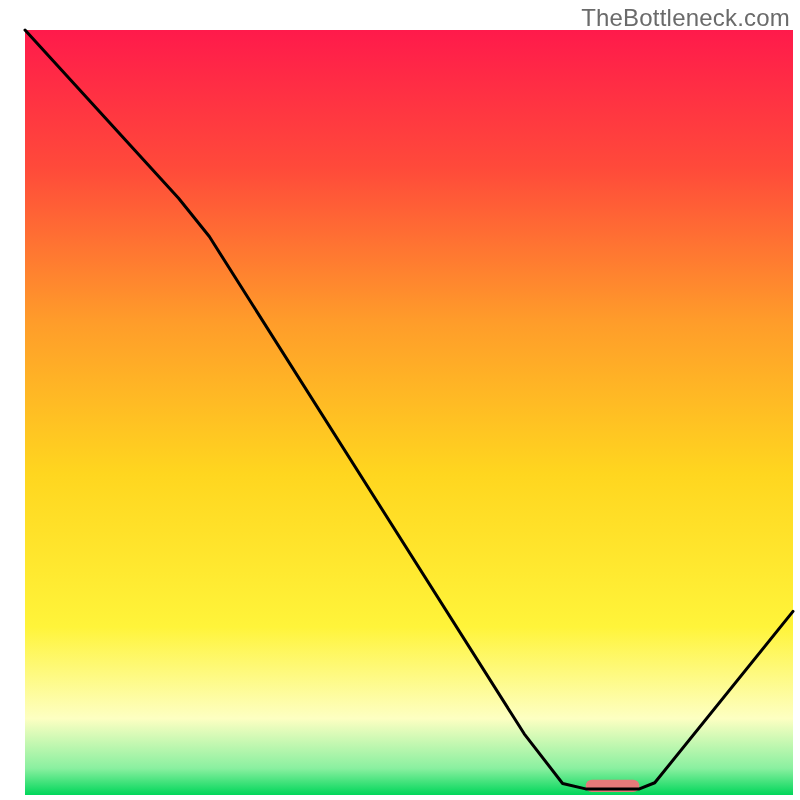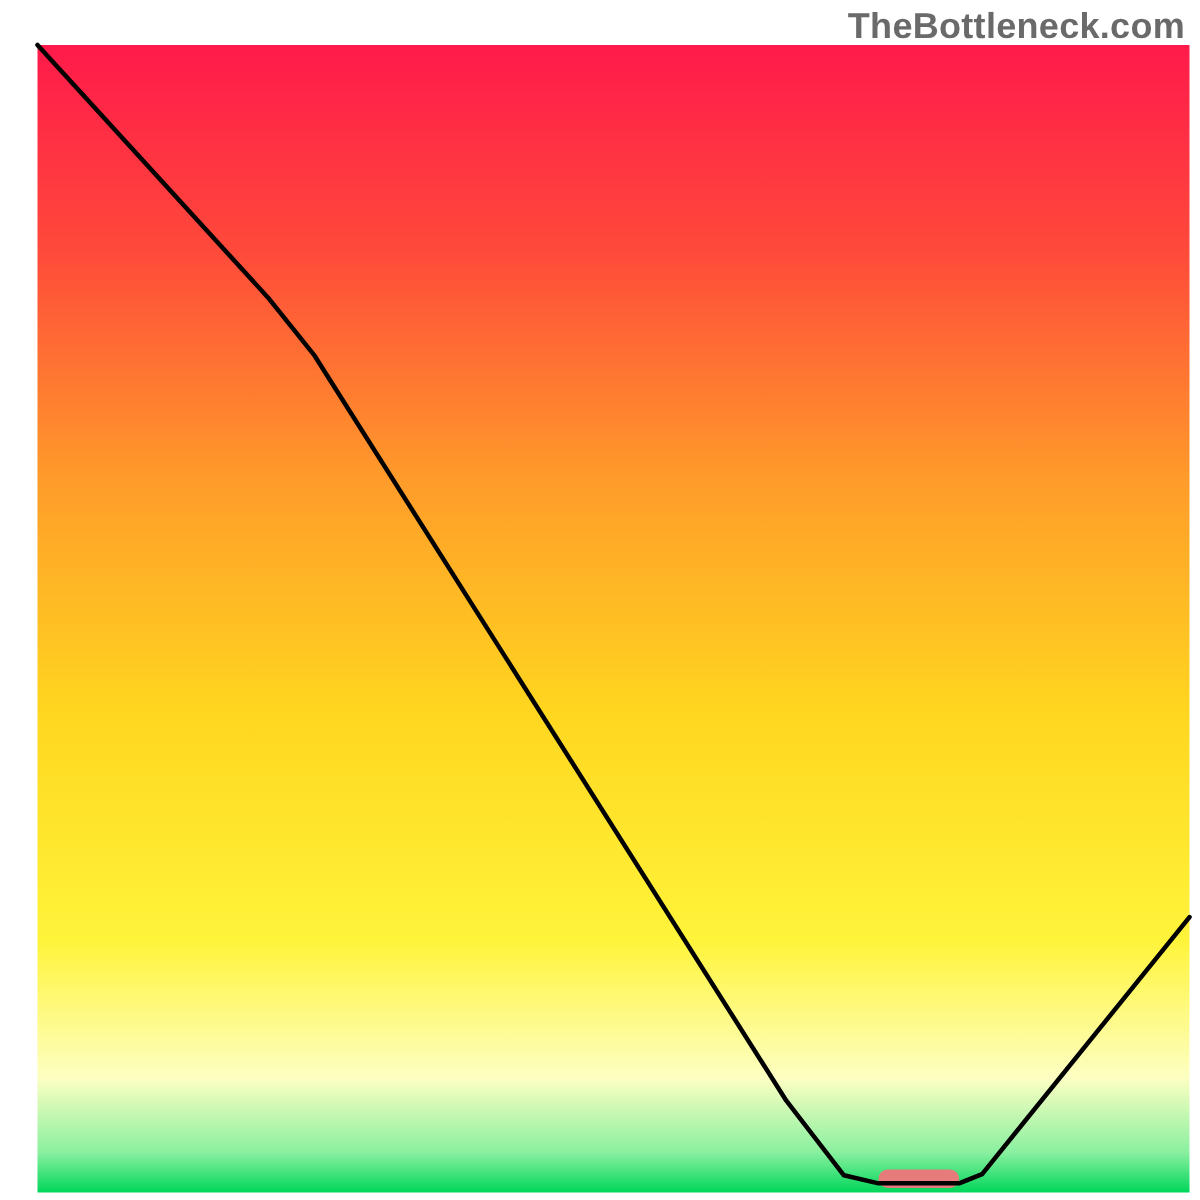--- a/index.html
+++ b/index.html
@@ -14,21 +14,21 @@
     position: relative;
     width: 800px;
     height: 800px;
   }
   .watermark {
     position: absolute;
     top: 4px;
     right: 10px;
     font-size: 24px;
     color: #6a6a6a;
-    font-weight: 700;
+    font-weight: 400;
     letter-spacing: 0.2px;
     z-index: 10;
   }
   svg.plot {
     display: block;
   }
 </style>
 </head>
 <body>
 

